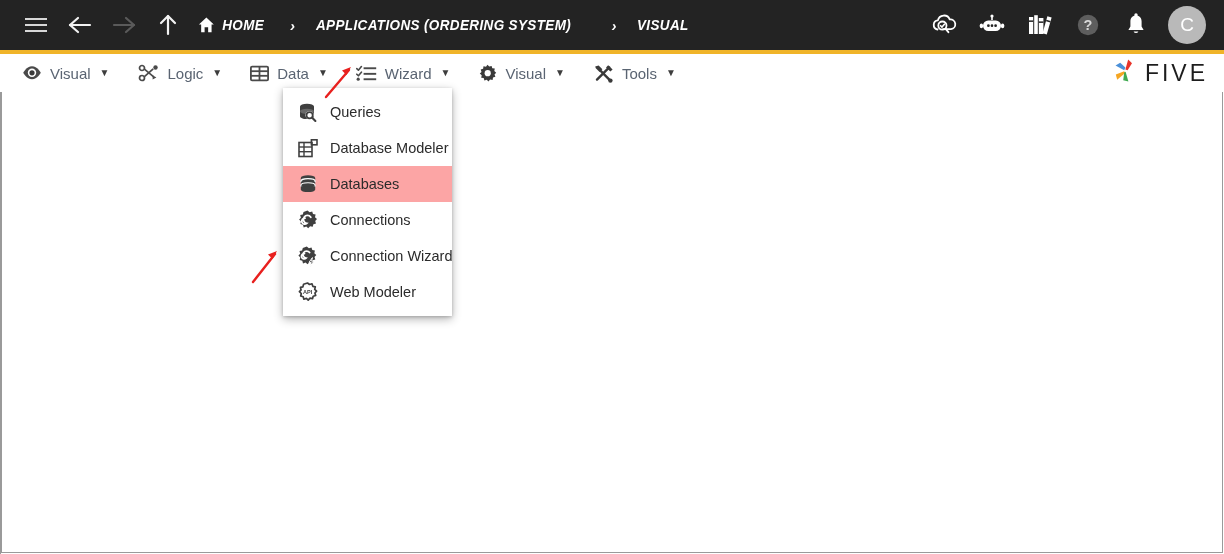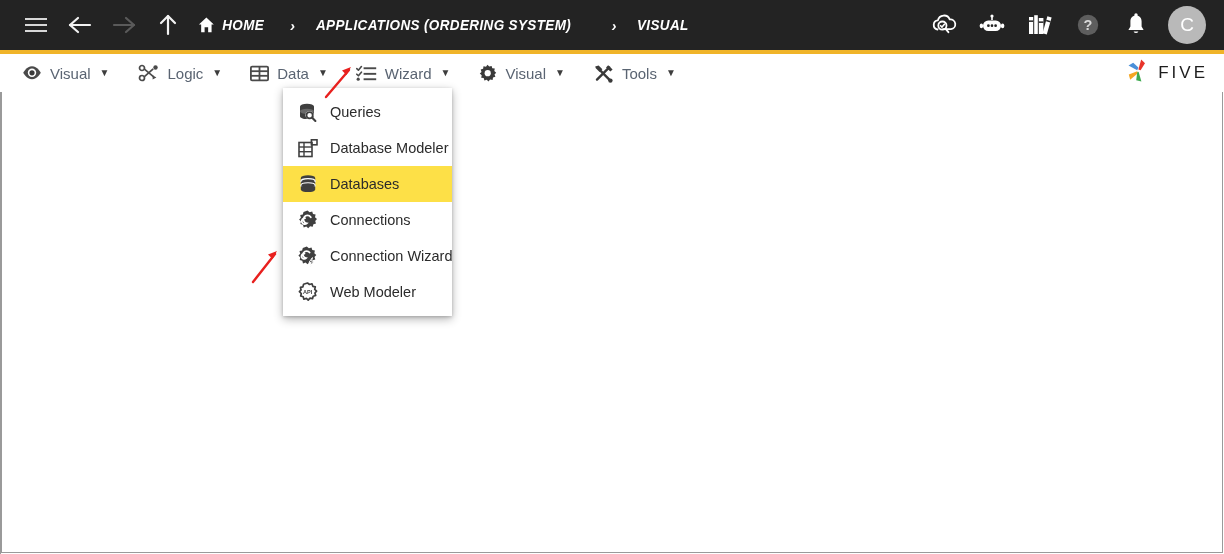--- a/index.html
+++ b/index.html
@@ -136,21 +136,21 @@
   .menu-icon { display: flex; align-items: center; color: #4a4a4a; }
 
   .five-logo {
     display: flex;
     align-items: center;
     gap: 5px;
     margin-left: auto;
     margin-right: 16px;
   }
   .five-text {
-    font-size: 17px;
+    font-size: 23px;
     letter-spacing: 3px;
     color: #1d1d1d;
     font-weight: normal;
   }
 
   
   .content {
     position: absolute;
     top: 92px; left: 1px;
     width: 1222px;
@@ -181,21 +181,21 @@
   }
   .dd-item {
     display: flex;
     align-items: center;
     height: 36px;
     padding-left: 14px;
     gap: 12px;
     font-size: 14.5px;
     color: #2b2b2b;
   }
-  .dd-item.active { background: #fde047; }
+  .dd-item.active { background: #fca5a5; }
   .dd-icon {
     width: 21px;
     height: 21px;
     display: flex;
     align-items: center;
     justify-content: center;
     color: #3f3f3f;
     flex: none;
   }
   .dd-label { white-space: nowrap; }

